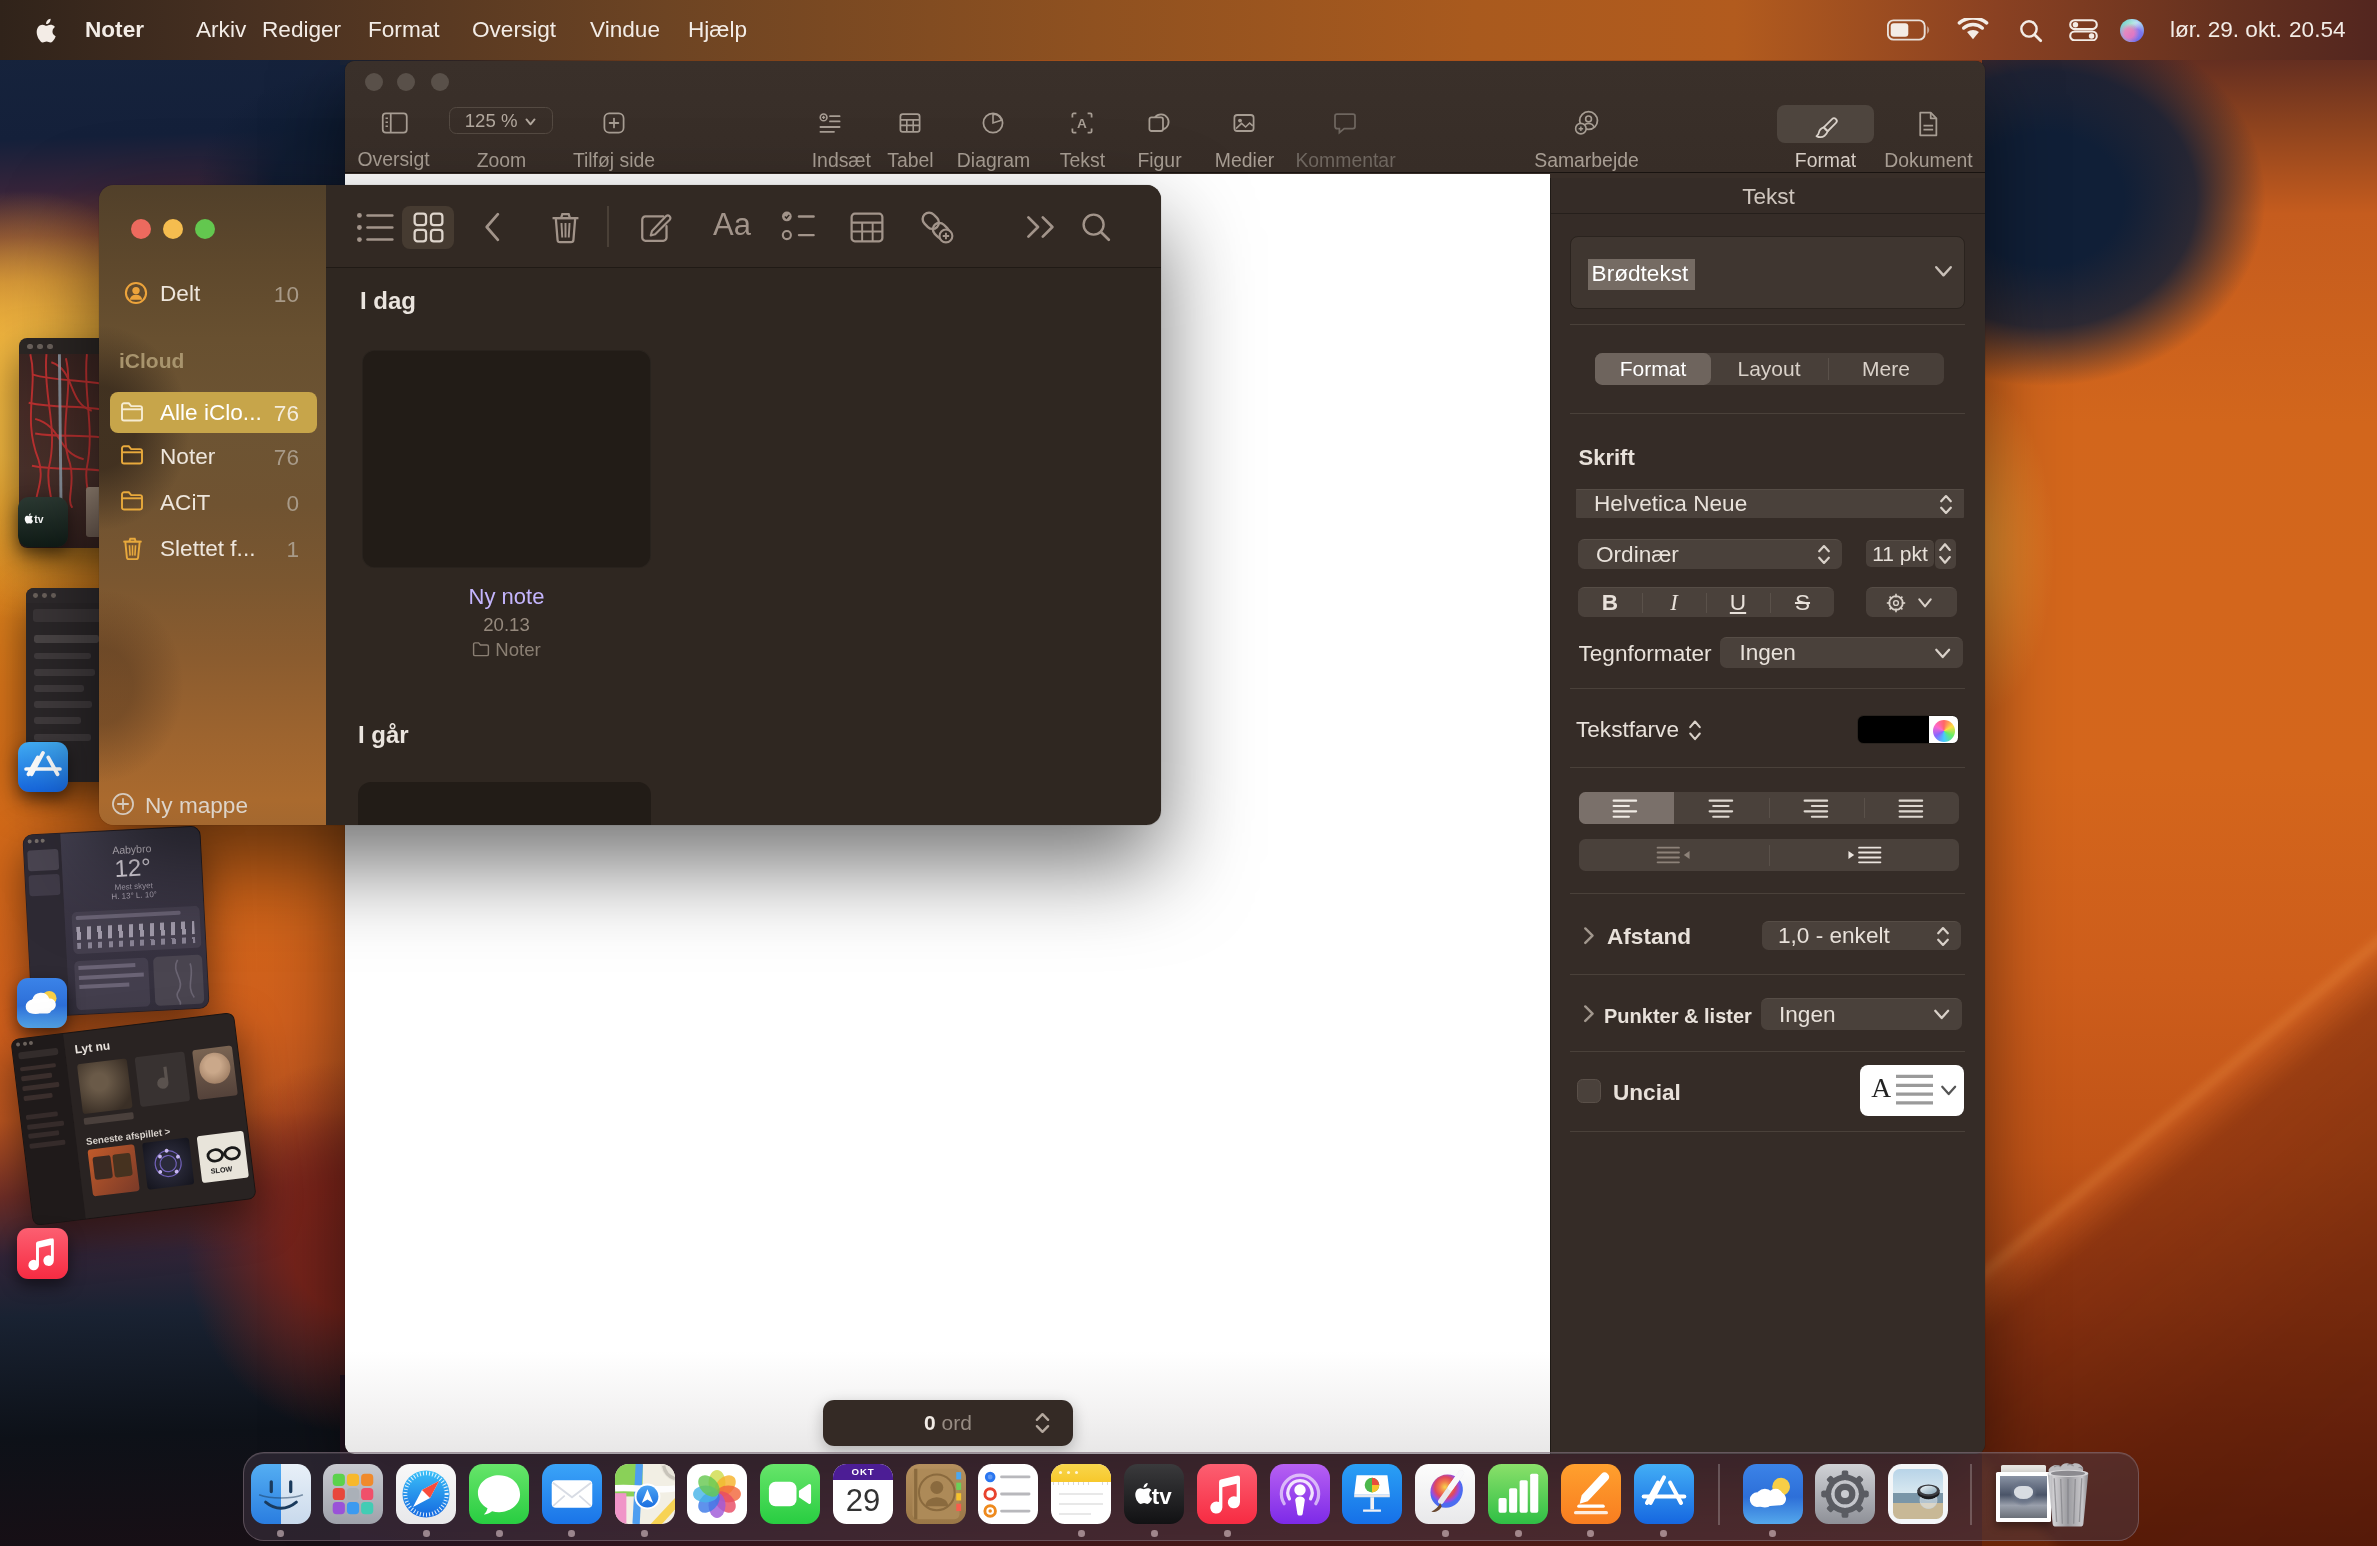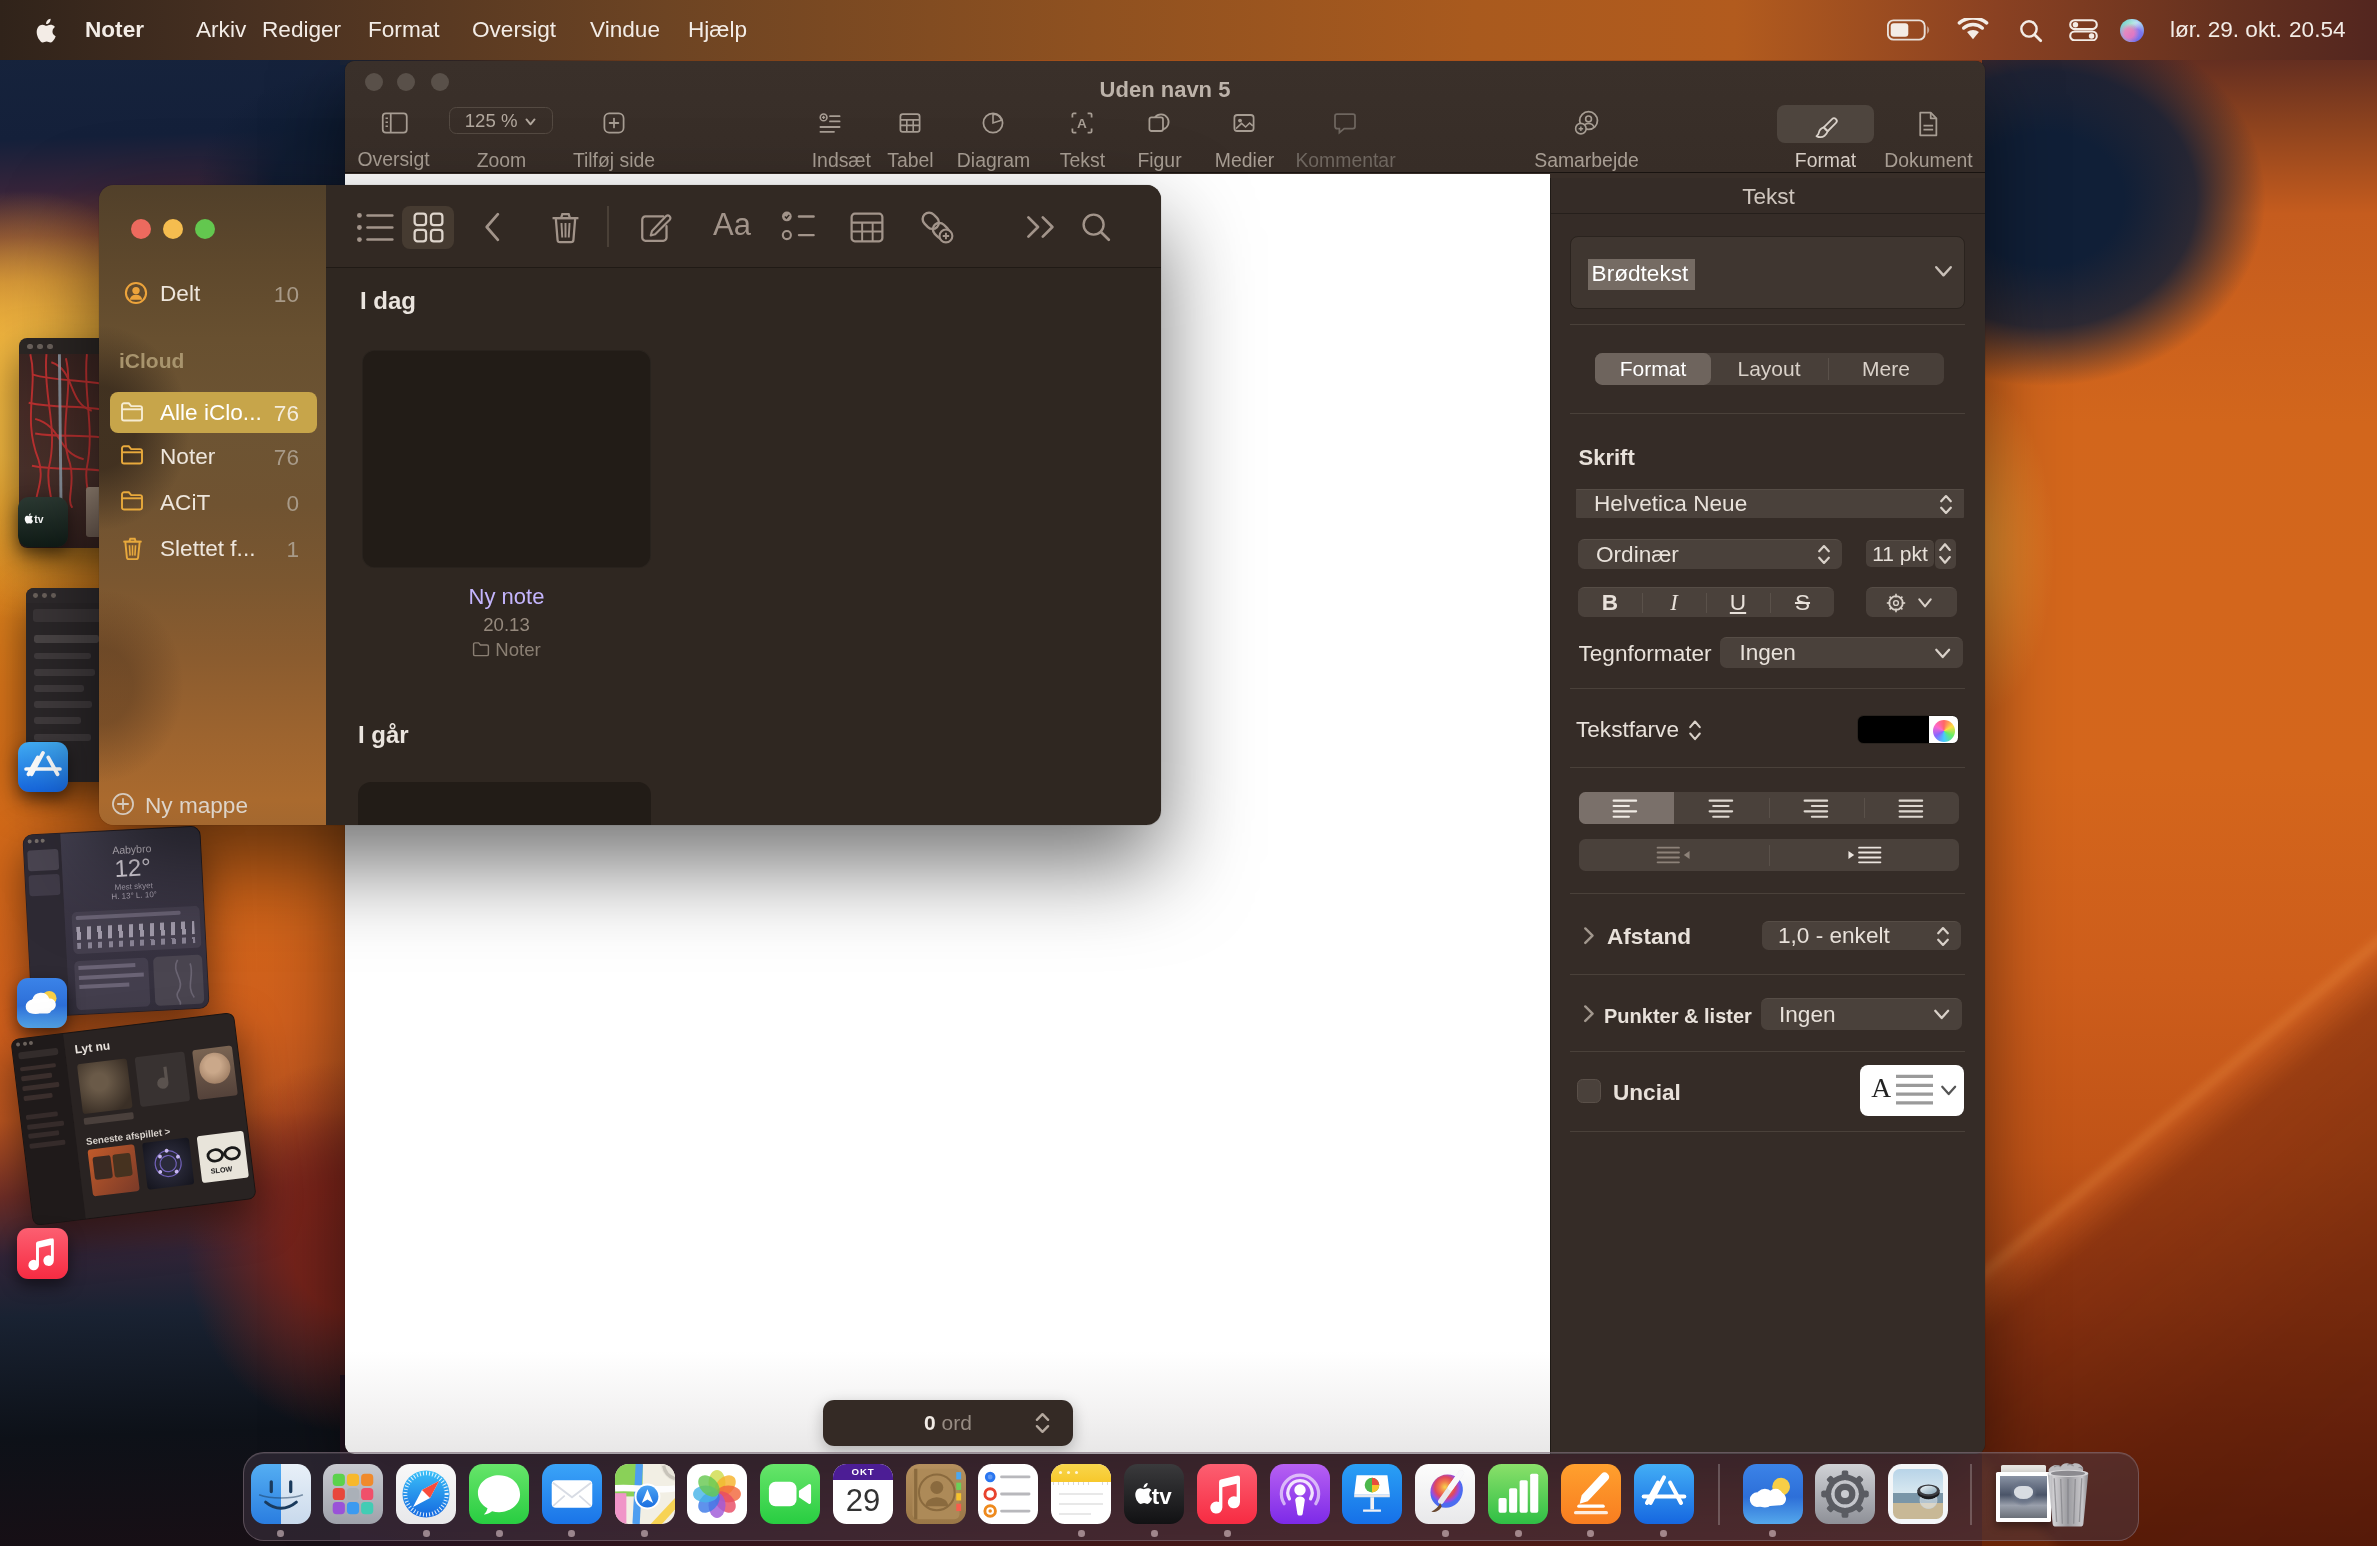--- a/index.html
+++ b/index.html
@@ -229,21 +229,20 @@
     </div>
     <div class="abs" style="left:17px;top:1228px;width:51px;height:51px;border-radius:11.3px;background:linear-gradient(180deg,#fc5f71,#f72b42);box-shadow:0 6.5px 16px rgba(0,0,0,0.5);">
       <svg width="51" height="51" viewBox="0 0 63 63">
           <path d="M43.5 12.5 L25.5 16.8 a2.6 2.6 0 0 0 -2 2.5 V40 a6.5 6.5 0 1 0 3.6 5.8 V24.5 l14.8 -3.6 v13.6 a6.5 6.5 0 1 0 3.6 5.8 V14.9 a2.6 2.6 0 0 0 -3 -2.4z" fill="#fff"></path>
         </svg>
     </div>
   </div>
   <div id="pageswin" style="position:absolute;left:345px;top:61px;width:1640px;height:1393px;border-radius:9.7px;overflow:hidden;box-shadow:0 32px 73px rgba(0,0,0,0.5), 0 0 0.8px rgba(0,0,0,0.8);background:#382e28;">
 
     <div class="abs" style="left:0;top:0;width:1640px;height:112px;background:linear-gradient(180deg,#3a302a,#372d27);border-bottom:0.8px solid #181310;"></div>
-    <div class="abs" style="left:0;top:16px;width:1640px;height:27.5px;text-align:center;color:#bdb3aa;font-size:22px;font-weight:bold;">Uden navn 5</div>
     <div class="abs" style="left:20px;top:12px;width:97px;height:18px;">
       <div class="abs" style="left:0;top:0;width:18px;height:18px;border-radius:50%;background:#595049;"></div>
       <div class="abs" style="left:32px;top:0;width:18px;height:18px;border-radius:50%;background:#595049;"></div>
       <div class="abs" style="left:66px;top:0;width:18px;height:18px;border-radius:50%;background:#595049;"></div>
     </div>
     <div id="ptb" style="position:absolute;left:0;top:-3.2px;width:1640px;height:117px;color:#a79d93;">
       <svg class="abs" style="left:36px;top:53px;" width="27.5" height="24" viewBox="0 0 34 30">
           <rect x="2" y="3" width="30" height="24" rx="4" fill="none" stroke="#a79d93" stroke-width="2.2"></rect>
           <line x1="12" y1="3" x2="12" y2="27" stroke="#a79d93" stroke-width="2.2"></line>
           <line x1="5.5" y1="9" x2="8.5" y2="9" stroke="#a79d93" stroke-width="2"></line>

